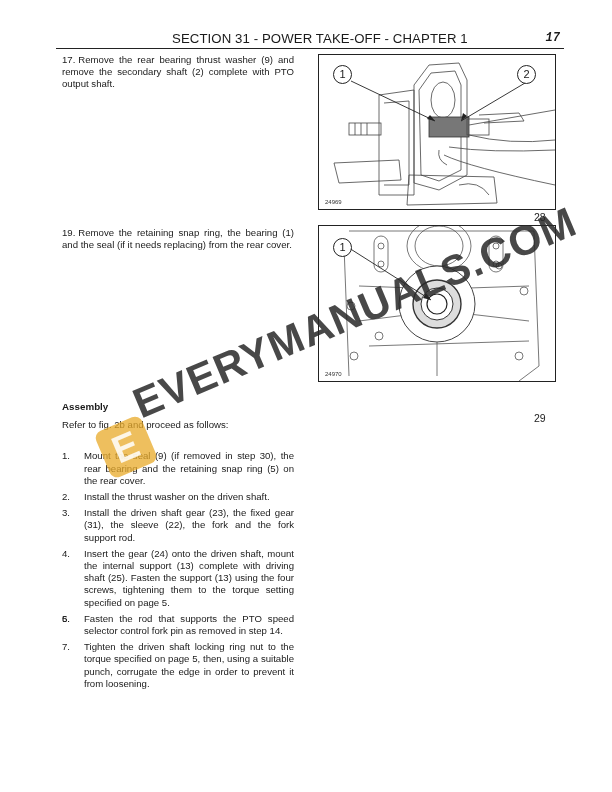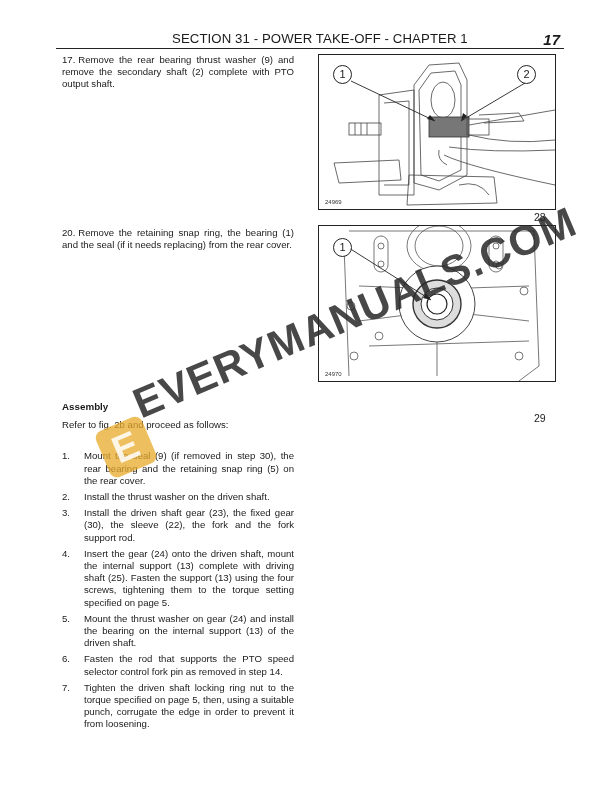--- a/index.html
+++ b/index.html
@@ -1,20 +1,20 @@
 <!DOCTYPE html>
 <html><head>
 <meta charset="utf-8">
 <style>
   html, body { margin: 0; padding: 0; background: #ffffff; }
   body { width: 612px; height: 792px; position: relative; overflow: hidden;
          font-family: "Liberation Sans", sans-serif; color: #1a1a1a; }
   .header { position: absolute; left: 56px; top: 30px; width: 508px; height: 18px; border-bottom: 1.2px solid #222; }
   .header-title { position: absolute; left: 116px; top: 1px; font-size: 13.2px; letter-spacing: 0.1px; }
-  .header-page { position: absolute; right: 4px; top: 1px; font-style: italic; font-weight: bold; font-size: 15px; }
+  .header-page { position: absolute; right: 4px; top: 1px; font-style: italic; font-weight: bold; font-size: 12px; font-family: Liberation Mono, monospace; }
   .text { position: absolute; left: 62px; width: 232px; font-size: 9.6px; line-height: 12.2px; text-align: justify; }
   .step { position: relative; padding-left: 22px; margin-bottom: 4px; }
   .step .num { position: absolute; left: 0; top: 0; font-weight: normal; }
   .step-top { padding-left: 0; text-indent: 0; }
   .step-top .num { position: static; margin-right: 3px; }
   .step-top .body { display: inline; }
   .heading { font-weight: bold; font-size: 9.8px; margin-bottom: 6px; }
   .intro { margin-bottom: 19px; }
   .figure { position: absolute; border: 1.2px solid #222; background: #fff; overflow: hidden; }
   .fig-code { position: absolute; left: 6px; bottom: 4px; font-size: 6px; color: #333; }
@@ -79,21 +79,21 @@
     <polygon points="142,66 144,58 148,61" fill="#222"></polygon>
   </svg>
   <div class="callout" style="left:14px; top:10px;">1</div>
   <div class="callout" style="left:198px; top:10px;">2</div>
   <span class="fig-code">24969</span>
 </div>
 <span class="fig-num" style="left:534px; top:211px;">28</span>
 
 <div class="text" style="top:227px;">
   <div class="step step-top">
-    <span class="num">20.</span><span class="body">Remove the retaining snap ring, the bearing (1) and the seal (if it needs replacing) from the rear cover.</span>
+    <span class="num">19.</span><span class="body">Remove the retaining snap ring, the bearing (1) and the seal (if it needs replacing) from the rear cover.</span>
   </div>
 </div>
 
 <div class="figure" style="left:318px; top:225px; width:236px; height:155px;">
   <svg width="236" height="155" viewBox="0 0 236 155" style="position:absolute;left:0;top:0;">
     <g fill="none" stroke="#555" stroke-width="0.8">
       <path d="M30 5 L215 5 L220 140 L200 155"></path>
       <path d="M25 20 L30 150"></path>
       <ellipse cx="120" cy="20" rx="32" ry="26"></ellipse>
       <ellipse cx="120" cy="20" rx="24" ry="20"></ellipse>
@@ -132,29 +132,28 @@
   <div class="step">
     <span class="num">1.</span>
     <span>Mount the seal (9) (if removed in step 30), the rear bearing and the retaining snap ring (5) on the rear cover.</span>
   </div>
   <div class="step">
     <span class="num">2.</span>
     <span>Install the thrust washer on the driven shaft.</span>
   </div>
   <div class="step">
     <span class="num">3.</span>
-    <span>Install the driven shaft gear (23), the fixed gear (30), the sleeve (22), the fork and the fork support rod.</span>
+    <span>Install the driven shaft gear (23), the fixed gear (31), the sleeve (22), the fork and the fork support rod.</span>
   </div>
   <div class="step">
     <span class="num">4.</span>
     <span>Insert the gear (24) onto the driven shaft, mount the internal support (13) complete with driving shaft (25). Fasten the support (13) using the four screws, tightening them to the torque setting specified on page 5.</span>
   </div>
   <div class="step">
     <span class="num">5.</span>
-    <span>Mount the thrust washer on gear (24) and install the bearing on the internal support (13) of the driven shaft.</span>
   </div>
   <div class="step">
     <span class="num">6.</span>
     <span>Fasten the rod that supports the PTO speed selector control fork pin as removed in step 14.</span>
   </div>
   <div class="step">
     <span class="num">7.</span>
     <span>Tighten the driven shaft locking ring nut to the torque specified on page 5, then, using a suitable punch, corrugate the edge in order to prevent it from loosening.</span>
   </div>
 </div>

